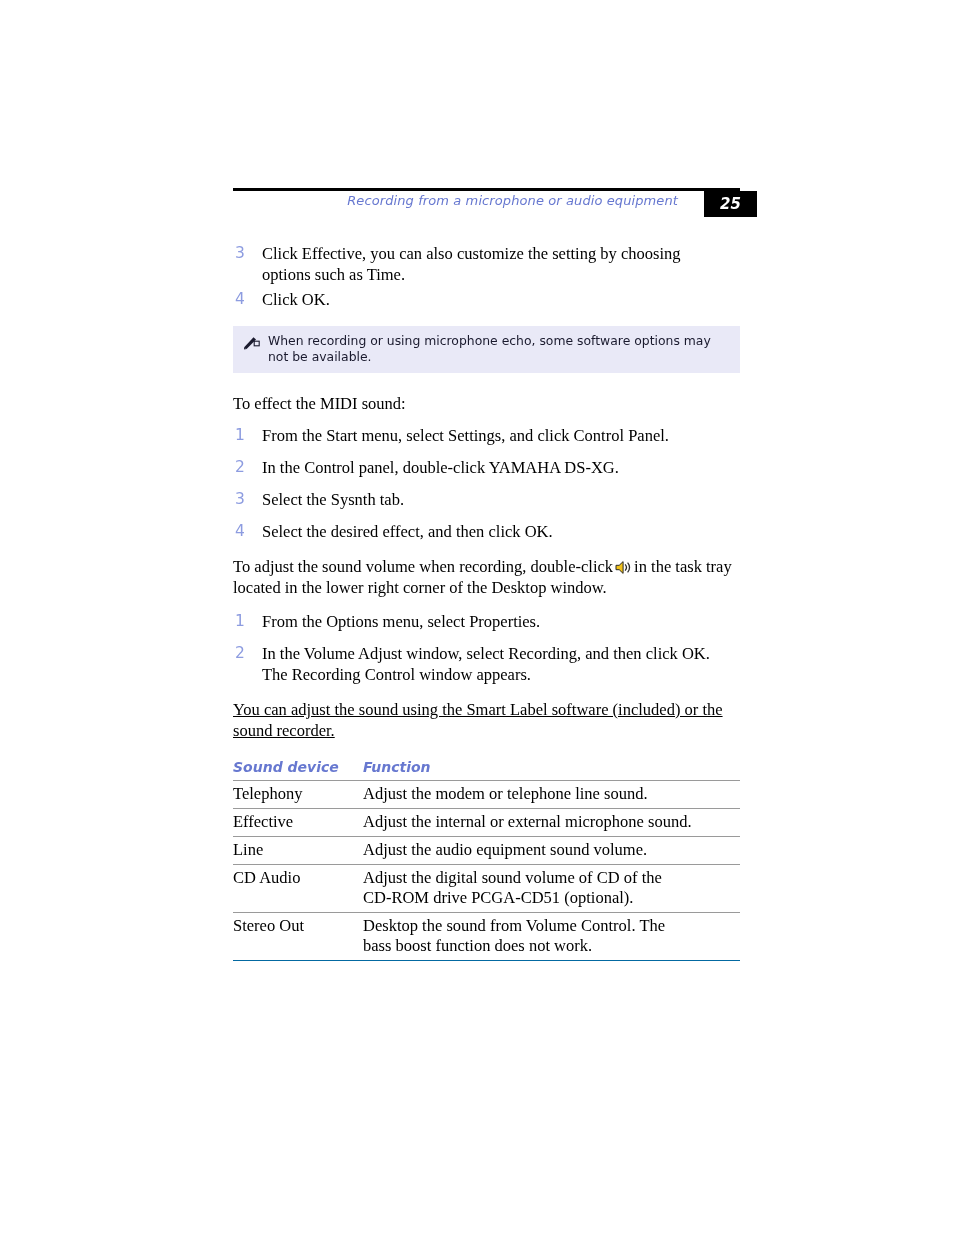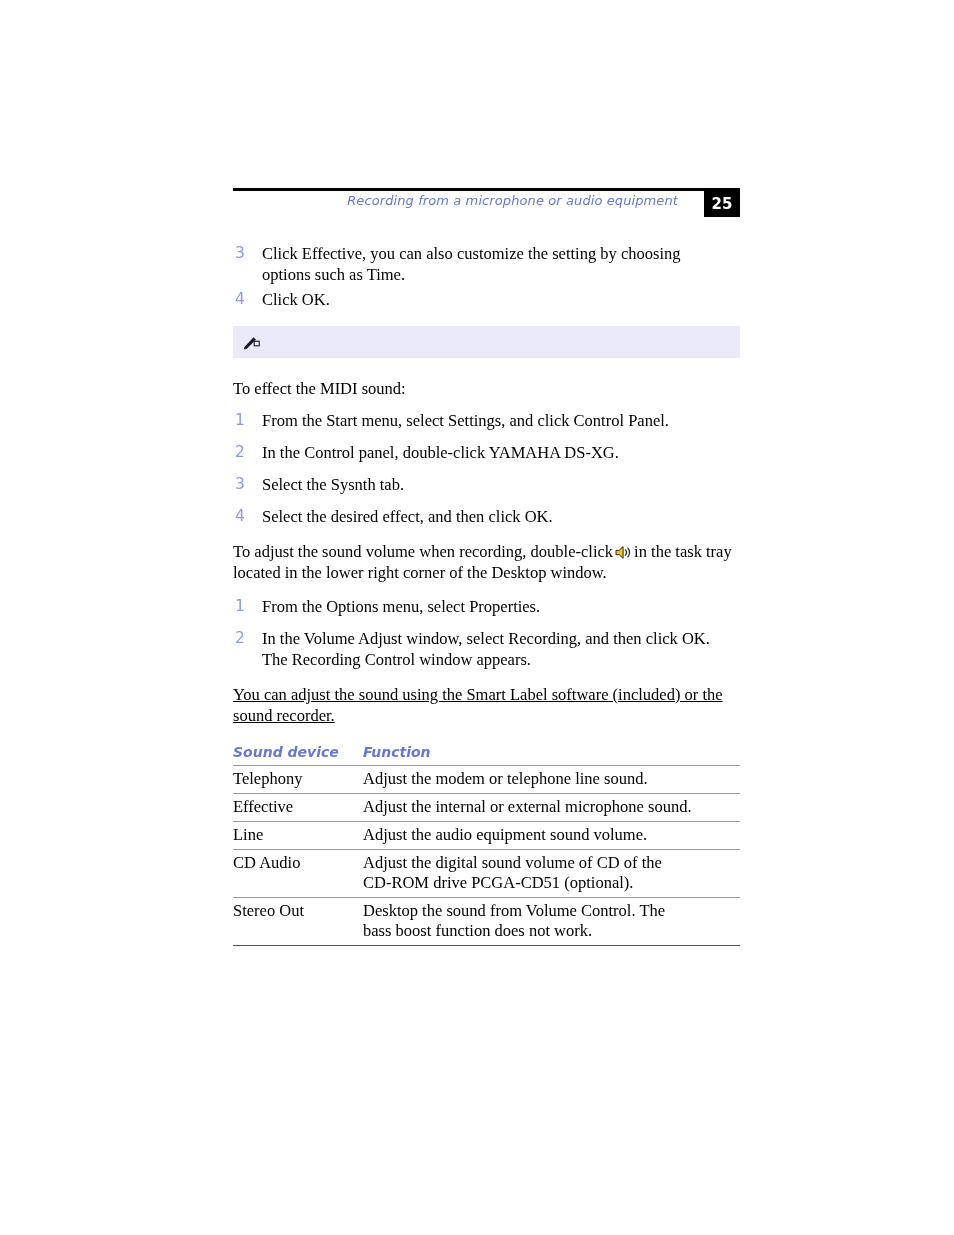--- a/index.html
+++ b/index.html
@@ -47,23 +47,24 @@
     font-style: italic;
     font-size: 13px;
     color: #6778d0;
     white-space: nowrap;
     letter-spacing: 0.1px;
   }
   .page-number-box {
     position: absolute;
     left: 471px;
     top: 3px;
-    width: 36px;
+    width: 53px;
     height: 26px;
     background: #000000;
+    font-style: italic;
   }
   .page-number-box span {
     display: block;
     text-align: center;
     line-height: 26px;
     font-family: "DejaVu Sans", sans-serif;
     font-weight: bold;
     font-size: 15px;
     color: #ffffff;
   }
@@ -193,20 +194,21 @@
     </div>
 
     <div class="note-box" style="margin-bottom:20px;">
       <span class="note-icon">
         <svg width="17" height="15" viewBox="0 0 17 15">
           <path d="M1 12.5 L10.5 2.2 L13 4.6 L3.6 14 Z" fill="#1a1a2e"></path>
           <path d="M1 12.5 L3.6 14 L1.2 14.6 Z" fill="#1a1a2e"></path>
           <rect x="11.2" y="6.2" width="5" height="4.6" fill="none" stroke="#1a1a2e" stroke-width="1.1"></rect>
         </svg>
       </span>
+      <span class="note-text">When recording or using microphone echo, some software options may not be available.</span>
     </div>
 
     <p class="para lead">To effect the MIDI sound:</p>
 
     <div class="step-list list-gap" style="margin-bottom:14px;">
       <div class="step">
         <span class="num">1</span>
         <span class="txt">From the Start menu, select Settings, and click Control Panel.</span>
       </div>
       <div class="step">

